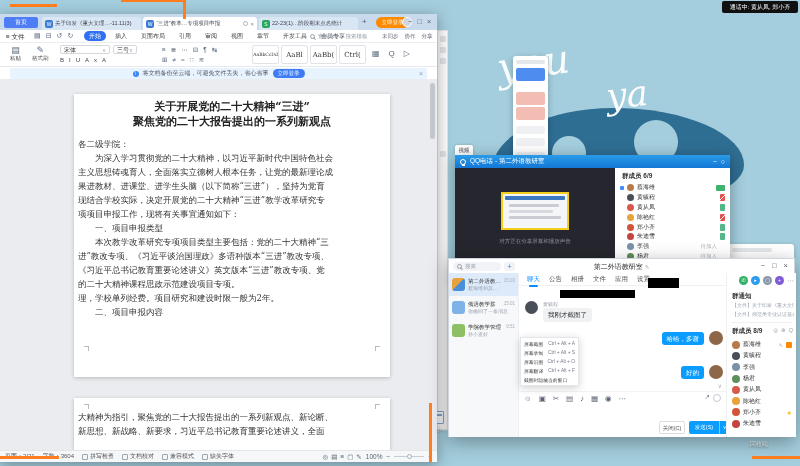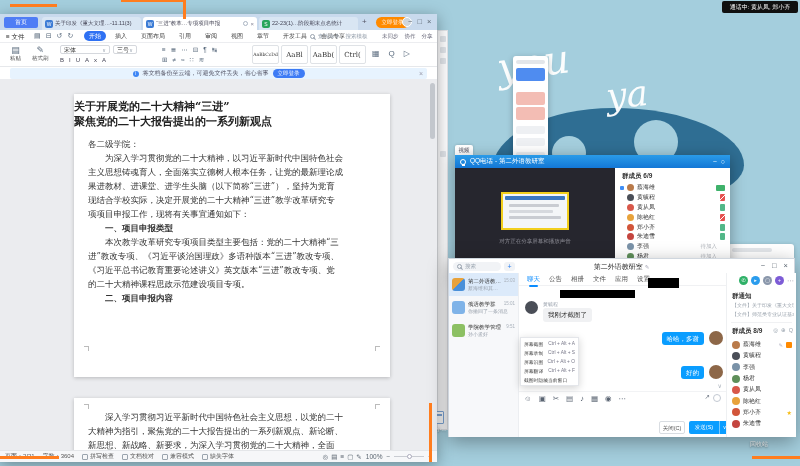--- a/index.html
+++ b/index.html
@@ -78,25 +78,25 @@
     line-height:6px;text-align:center;}
   #wps-notice .ntext{font-size:6px;color:#556;}
   #wps-notice .nbtn{background:#3d7bf5;color:#fff;font-size:5.5px;border-radius:5px;padding:1px 5px;}
   #wps-notice .nclose{position:absolute;right:4px;font-size:7px;color:#99a;}
 
   #wps-canvas{left:0;top:65px;width:437px;height:371px;background:#ebecef;overflow:hidden;}
   .page{position:absolute;left:74px;width:316px;background:#fff;box-shadow:0 1px 4px rgba(0,0,0,.22);}
   #page1{top:15px;height:283px;}
   #page2{top:319px;height:60px;}
   .doc-title{font-family:"DejaVu Serif","Liberation Serif",serif;font-weight:700;font-size:11px;
-    line-height:15px;color:#222;}
+    line-height:15px;text-align:center;color:#222;}
   .dline{font-family:"DejaVu Serif","Liberation Serif",serif;font-size:8.5px;line-height:14px;
-    color:#333;padding:0 14px;white-space:nowrap;overflow:hidden;}
+    color:#333;padding:0 4px;white-space:nowrap;overflow:hidden;}
   .dline.ind{text-indent:17px;}
-  .dline.bold{font-weight:700;}
+  .dline.bold{font-weight:400;}
   .cm{position:absolute;width:5px;height:5px;}
   .cm.l{border-top:1px solid #bbb;border-right:1px solid #bbb;}
   .cm.r{border-top:1px solid #bbb;border-left:1px solid #bbb;}
   #wps-scroll{right:2px;top:2px;width:5px;height:366px;}
   #wps-thumb{position:absolute;left:0;top:2px;width:5px;height:56px;background:#c3c7cd;border-radius:3px;}
 
   #wps-status{left:0;top:436px;width:437px;height:12px;background:#f6f7f9;border-top:1px solid #e4e6e9;
     display:flex;align-items:center;font-size:6px;color:#555;padding:0 5px;gap:8px;}
   .flag{display:flex;align-items:center;gap:2px;}
   .flag::before{content:"";width:4px;height:4px;border:1px solid #9aa4ae;border-radius:1px;}
@@ -394,32 +394,32 @@
             <div class="dline ind">为深入学习贯彻党的二十大精神，以习近平新时代中国特色社会</div>
             <div class="dline">主义思想铸魂育人，全面落实立德树人根本任务，让党的最新理论成</div>
             <div class="dline">果进教材、进课堂、进学生头脑（以下简称“三进”），坚持为党育</div>
             <div class="dline">现结合学校实际，决定开展党的二十大精神“三进”教学改革研究专</div>
             <div class="dline">项项目申报工作，现将有关事宜通知如下：</div>
             <div class="dline bold ind">一、项目申报类型</div>
             <div class="dline ind">本次教学改革研究专项项目类型主要包括：党的二十大精神“三</div>
             <div class="dline">进”教改专项、《习近平谈治国理政》多语种版本“三进”教改专项、</div>
             <div class="dline">《习近平总书记教育重要论述讲义》英文版本“三进”教改专项、党</div>
             <div class="dline">的二十大精神课程思政示范建设项目专项。</div>
+            <div class="dline">理，学校单列经费。项目研究和建设时限一般为2年。</div>
             <div class="dline bold ind">二、项目申报内容</div>
         </div>
         <div class="cm l" style="left:10px;bottom:26px;"></div>
         <div class="cm r" style="right:10px;bottom:26px;"></div>
       </div>
       <div class="page" id="page2">
         <div class="cm l" style="left:10px;top:6px;"></div>
         <div class="cm r" style="right:10px;top:6px;"></div>
         <div style="padding-top:12px;">
-          <div class="dline ind">深入学习贯彻习近平新时代中国特色社会主义思想，以党的二十</div>
             <div class="dline">大精神为指引，聚焦党的二十大报告提出的一系列新观点、新论断、</div>
-            <div class="dline">新思想、新战略、新要求，为深入学习贯彻党的二十大精神，全面</div>
+            <div class="dline">新思想、新战略、新要求，习近平总书记教育重要论述讲义，全面</div>
         </div>
       </div>
       <div class="abs" id="wps-scroll">
         <div id="wps-thumb"></div>
       </div>
     </div>
 
     <div class="abs" id="wps-status">
       <span>页面：2/21</span>
       <span>字数：3604</span>

